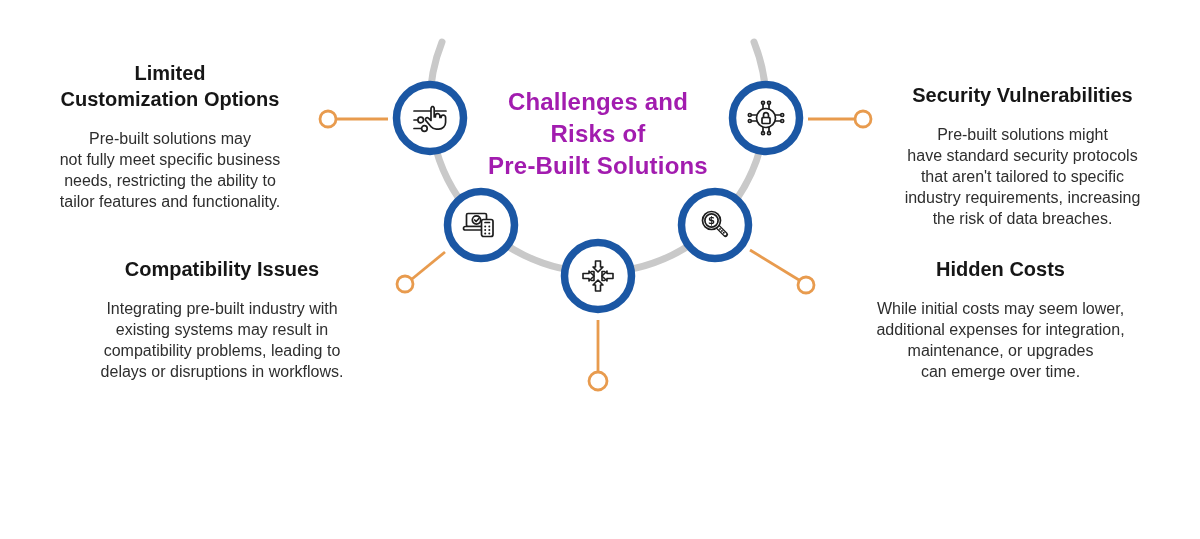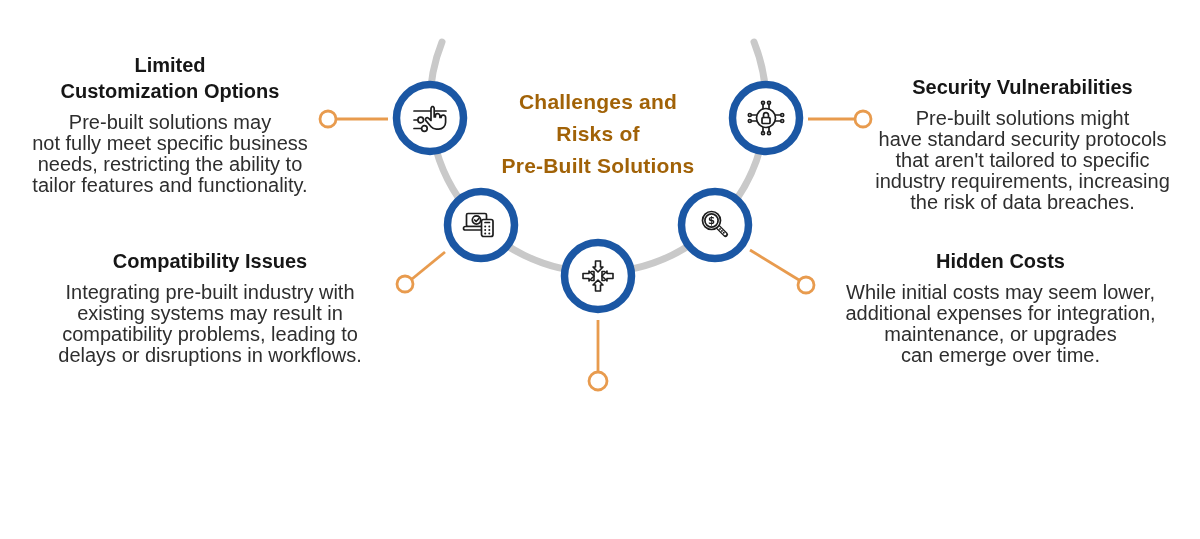--- a/index.html
+++ b/index.html
@@ -1,25 +1,25 @@
 <!DOCTYPE html>
 <html><head>
 <meta charset="utf-8">
 <style>
   html,body{margin:0;padding:0;background:#ffffff;}
   .canvas{position:relative;width:1200px;height:539px;background:#ffffff;overflow:hidden;
           font-family:"Liberation Sans", sans-serif;}
   .layer{position:absolute;left:0;top:0;width:1200px;height:539px;}
   .center-title{position:absolute;left:448px;top:86px;width:300px;text-align:center;
-    font-size:21px;line-height:32px;font-weight:700;color:#a16207;white-space:pre-line;letter-spacing:.2px;}
+    font-size:24px;line-height:32px;font-weight:700;color:#a21caf;white-space:pre-line;letter-spacing:.2px;}
   .tblock{position:absolute;text-align:center;}
-  .tblock h2{margin:8px;font-size:20px;line-height:26px;font-weight:700;color:#161616;white-space:pre-line;}
-  .tblock p{margin:6px 0 0 0;font-size:20px;line-height:21px;color:#2e2e2e;white-space:pre-line;}
+  .tblock h2{margin:16px;font-size:20px;line-height:26px;font-weight:700;color:#161616;white-space:pre-line;}
+  .tblock p{margin:6px 0 0 0;font-size:16px;line-height:21px;color:#2e2e2e;white-space:pre-line;}
   .b-custom{left:20px;top:44px;width:300px;}
-  .b-compat{left:45px;top:240px;width:330px;}
+  .b-compat{left:57px;top:240px;width:330px;}
   .b-scale{left:385px;top:400px;width:420px;}
   .b-security{left:855px;top:66px;width:335px;}
   .b-hidden{left:828px;top:240px;width:345px;text-align:center;}
 </style>
 </head>
 <body>
 
 <div class="canvas">
 
   <svg class="layer" viewBox="0 0 1200 539">

